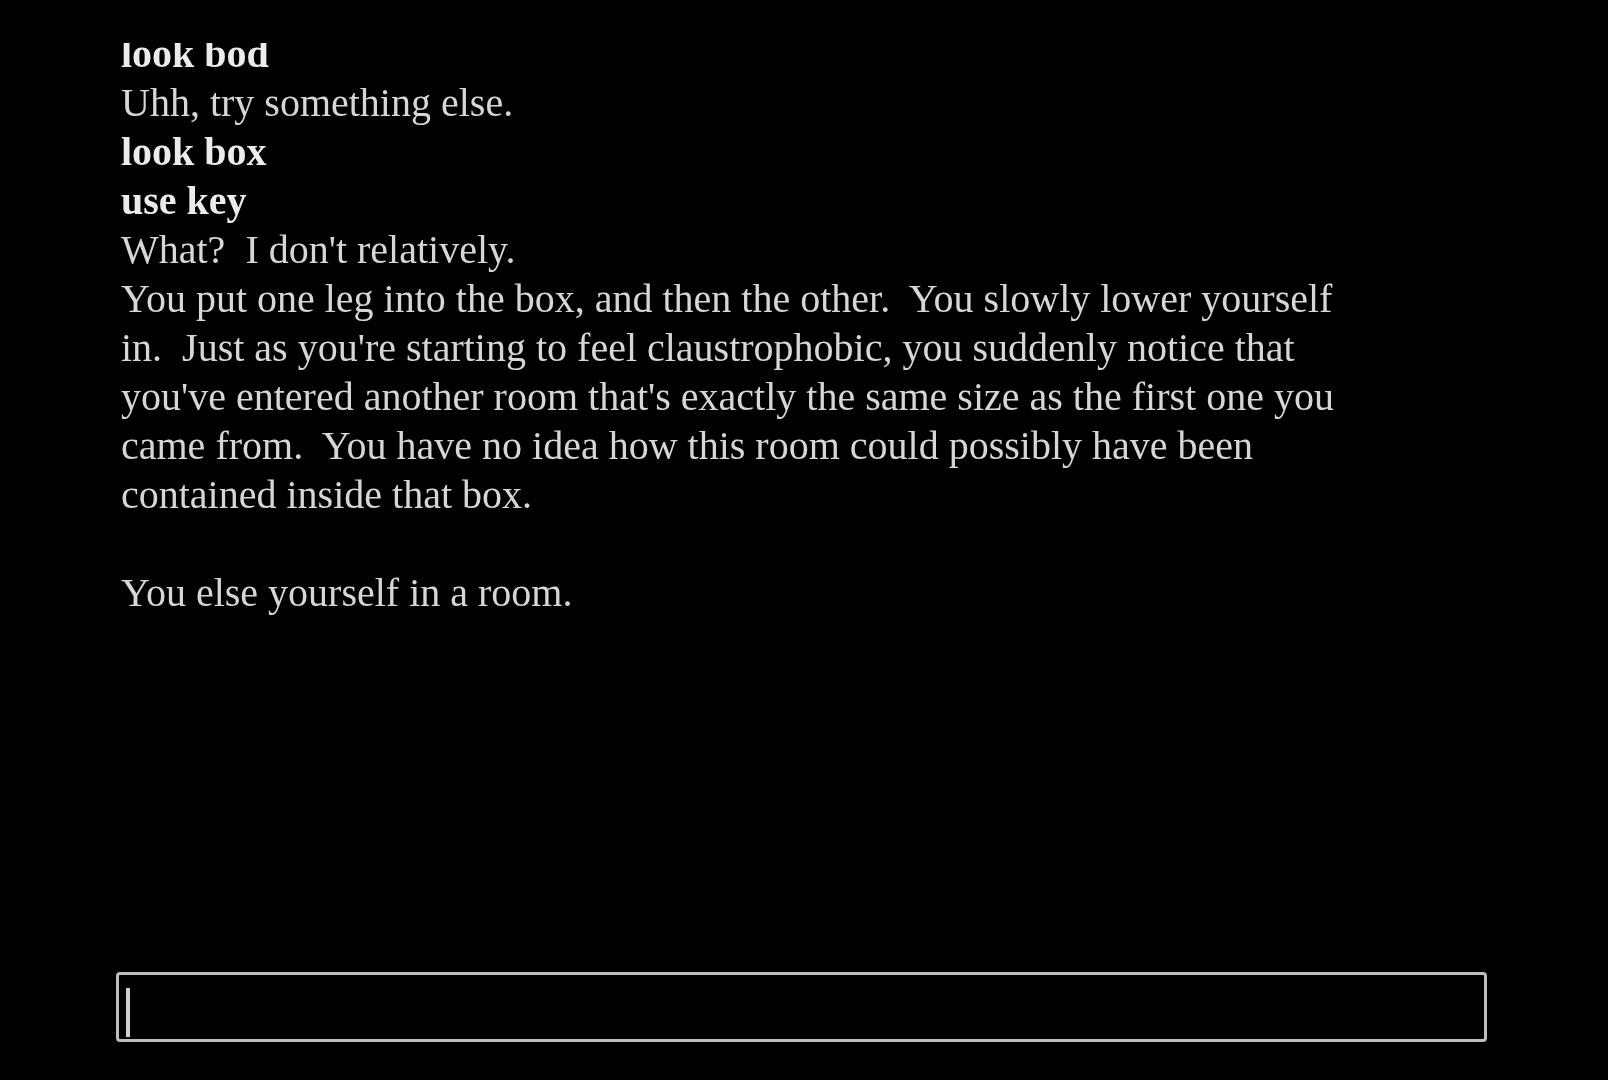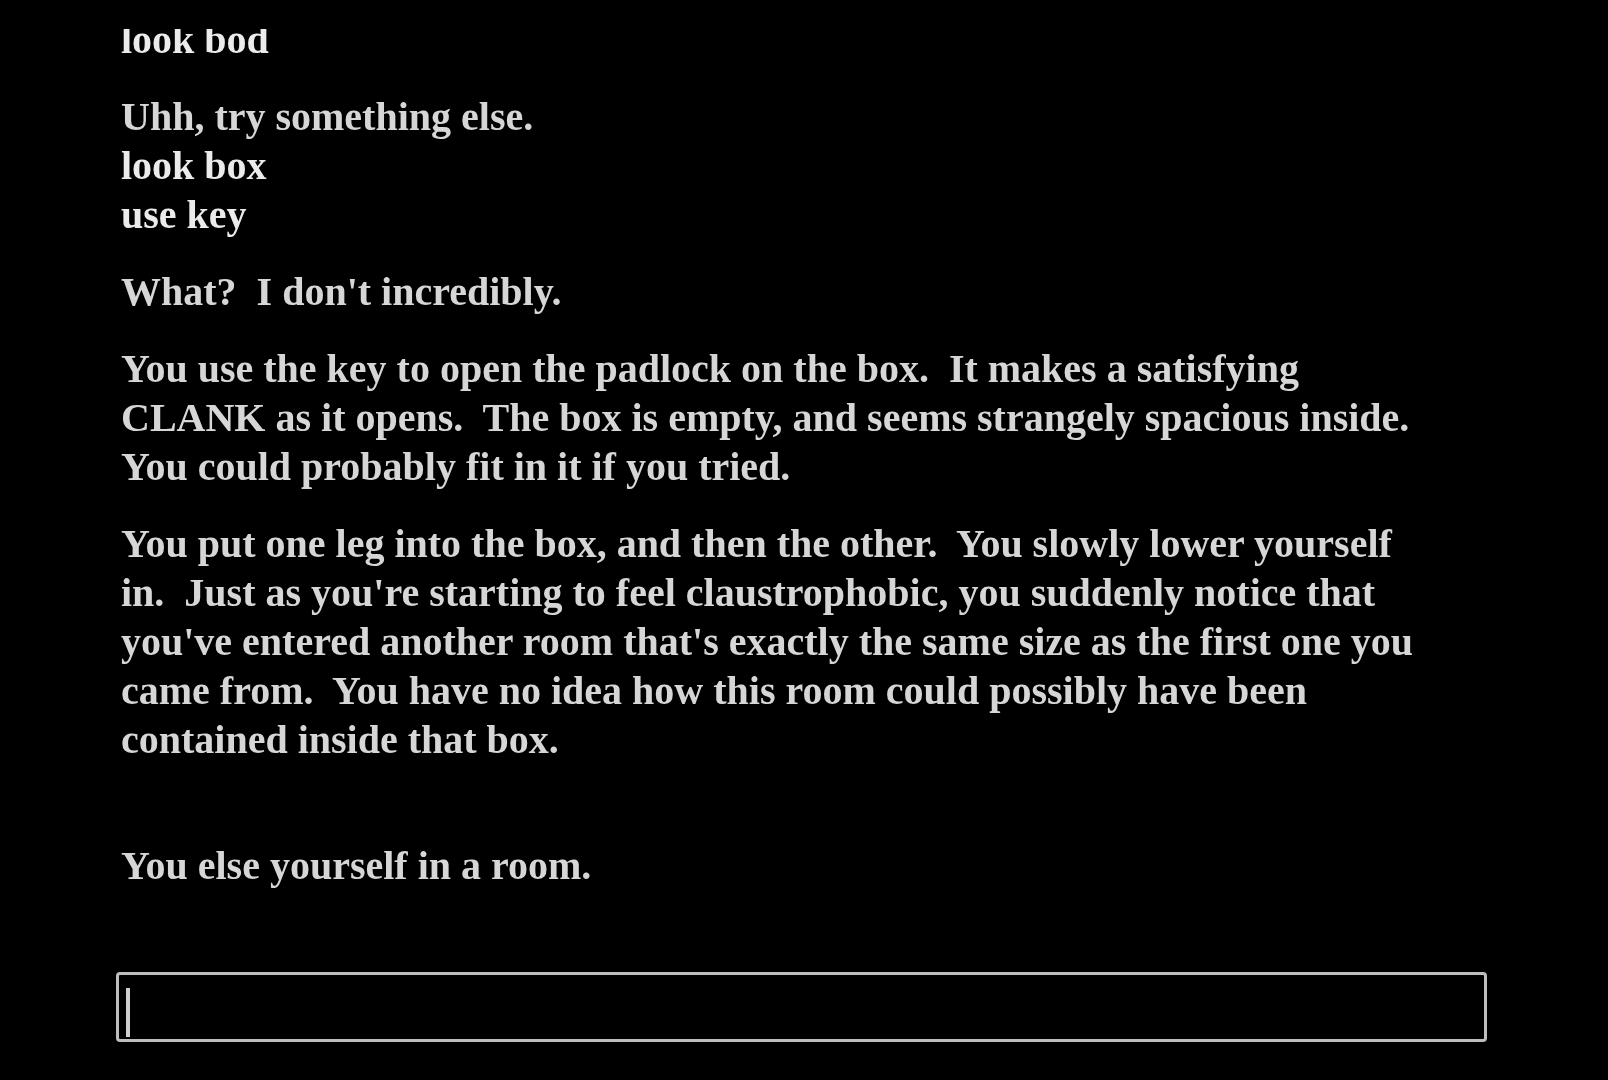--- a/index.html
+++ b/index.html
@@ -10,40 +10,39 @@
   .screen {
     position: relative;
     width: 1608px;
     height: 1080px;
     background: var(--bg, #000000);
     overflow: hidden;
     font-family: "Liberation Serif", "DejaVu Serif", serif;
   }
   .transcript-clip {
     position: absolute;
-    top: 29px;
+    top: 43px;
     left: 121px;
     width: 1450px;
     height: 920px;
     overflow: hidden;
   }
   .transcript-inner {
     margin-top: -14px;
   }
   .line {
     font-size: 40px;
     line-height: 49px;
     min-height: 49px;
     white-space: pre-wrap;
     letter-spacing: 0px;
   }
   .line.response {
     color: var(--response-text, #d6d6d6);
-    font-weight: 700;
-    margin-top: 28px;
+    font-weight: 400;
   }
   .line.command {
     color: var(--command-text, #ebebeb);
     font-weight: 700;
   }
   .line.blank {
     
   }
   .input-row {
     position: absolute;
@@ -82,24 +81,21 @@
 </head>
 <body>
 
 <div class="screen">
   <div class="transcript-clip">
     <div class="transcript-inner">
         <div class="line command">look bod</div>
         <div class="line response">Uhh, try something else.</div>
         <div class="line command">look box</div>
         <div class="line command">use key</div>
-        <div class="line response">What?  I don't incredibly.</div>
-        <div class="line response">You use the key to open the padlock on the box.  It makes a satisfying
-CLANK as it opens.  The box is empty, and seems strangely spacious inside.
-You could probably fit in it if you tried.</div>
+        <div class="line response">What?  I don't relatively.</div>
         <div class="line response">You put one leg into the box, and then the other.  You slowly lower yourself
 in.  Just as you're starting to feel claustrophobic, you suddenly notice that
 you've entered another room that's exactly the same size as the first one you
 came from.  You have no idea how this room could possibly have been
 contained inside that box.</div>
         <div class="line blank"></div>
         <div class="line response">You else yourself in a room.</div>
       </div>
   </div>
   <div class="input-row">

